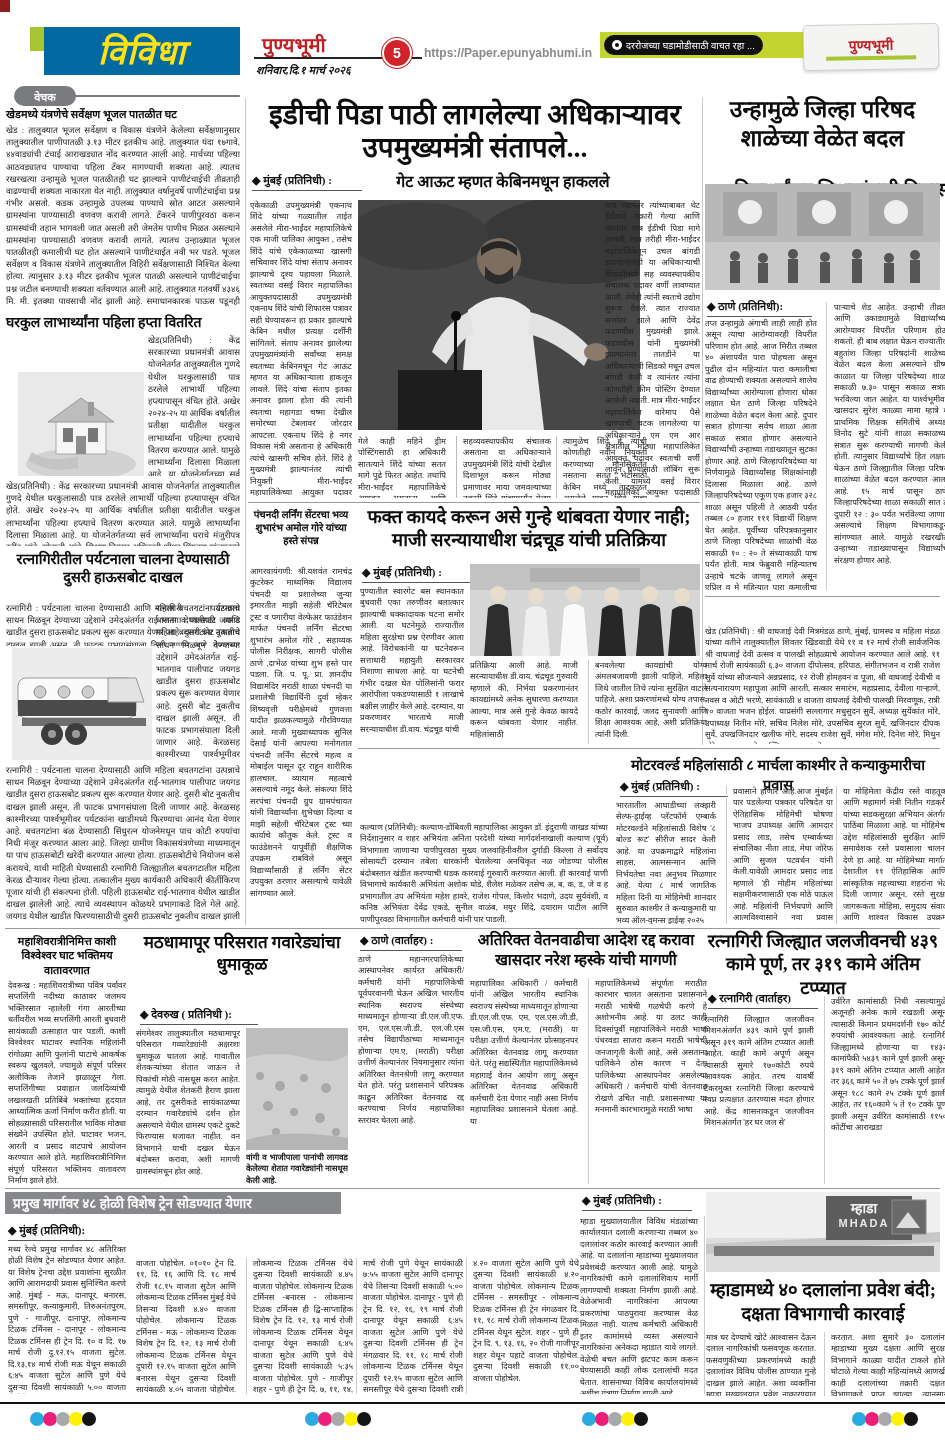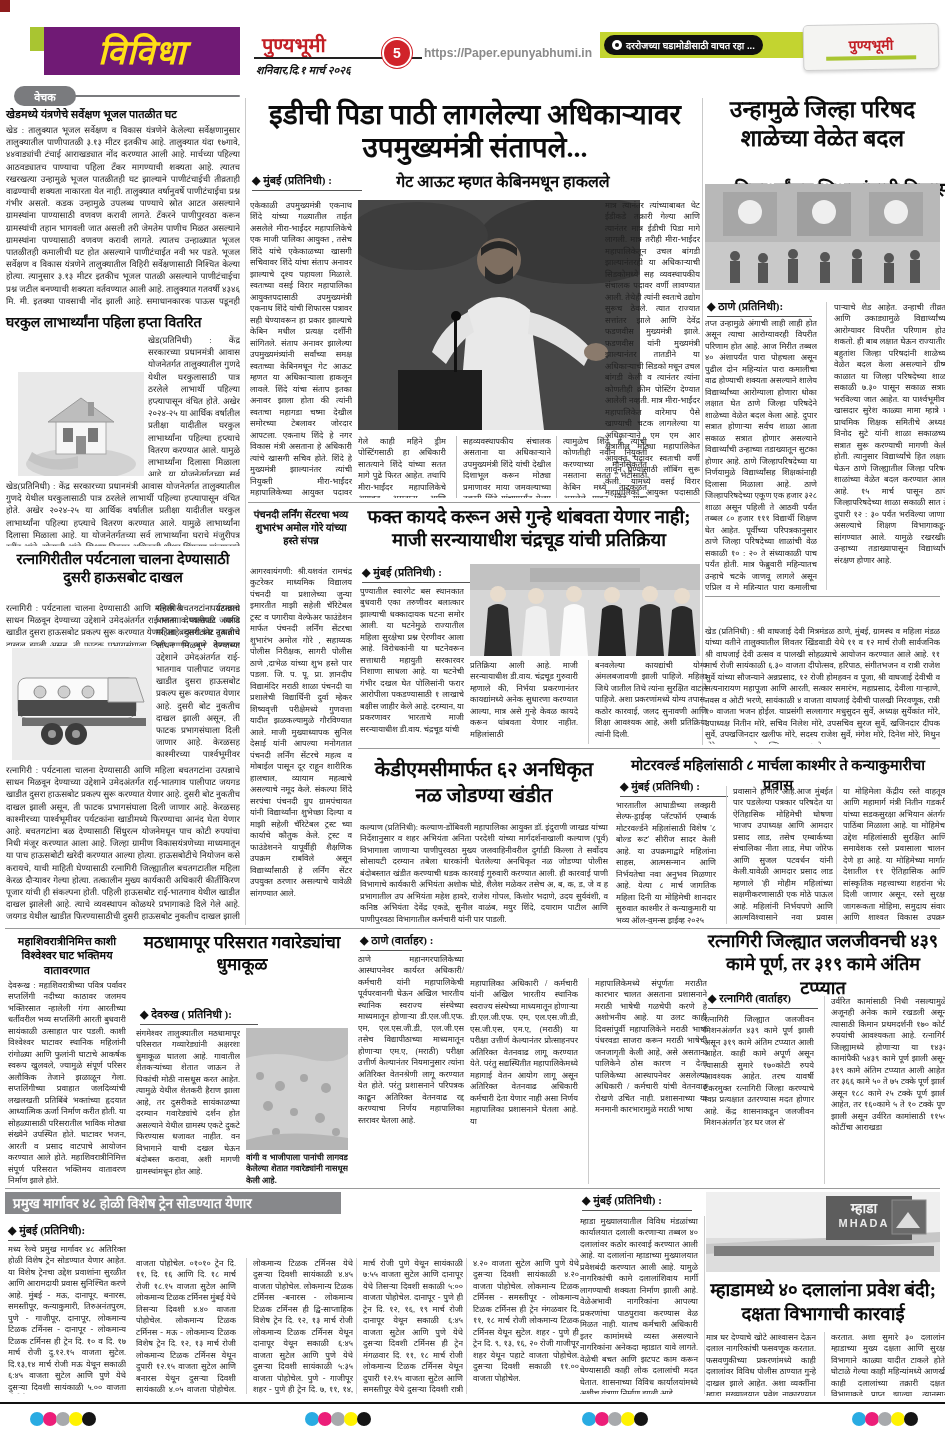--- a/index.html
+++ b/index.html
@@ -12,33 +12,33 @@
   .byline-rule{border-bottom:1px solid #555;padding-bottom:3px;}
   .head{font-weight:bold;color:#0d0d0d;font-family:"Liberation Serif",serif;}
   .center{text-align:center;}
   .vline{background:#c9c9c9;width:1px;}
   .hline{background:#9a9a9a;height:1px;}
   .photo{background:#d8d8d8;overflow:hidden;}
   .photo svg{display:block;}
   
   .corner-mark{left:0;top:0;width:10px;height:12px;background:#8e1d1d;}
   .mast-green{left:30px;top:27px;width:24px;height:24px;background:#a9c531;}
-  .mast-gray{left:44px;top:27px;width:196px;height:48px;background:#701a75;display:flex;align-items:center;justify-content:center;}
+  .mast-gray{left:44px;top:27px;width:196px;height:48px;background:#0369a1;display:flex;align-items:center;justify-content:center;}
   .mast-title{font-size:34px;font-weight:bold;font-style:italic;color:#ffe115;
               font-family:"Liberation Sans",sans-serif;letter-spacing:1px;}
   .paper-name{font-size:20px;font-weight:bold;color:#c21f25;font-family:"Liberation Sans",sans-serif;}
   .mast-line{left:254px;top:57px;width:168px;height:2px;background:#222;}
   .date-line{font-size:11px;font-weight:bold;color:#111;}
   .page-circle{width:26px;height:26px;border-radius:50%;background:#d0232a;color:#fff;
                display:flex;align-items:center;justify-content:center;font-weight:bold;
                font-size:14px;font-family:"Liberation Sans",sans-serif;border:2px solid #fff;box-shadow:0 0 0 1px #d0232a;}
   .url{font-size:12px;font-weight:bold;color:#8a8a8a;font-family:"Liberation Sans",sans-serif;}
   .tag-banner{left:600px;top:32px;width:202px;height:26px;background:#c3d430;display:flex;align-items:center;padding-left:4px;}
   .tag-pill{background:#101010;color:#fff;border-radius:12px;height:20px;display:flex;align-items:center;
-            padding:0 8px;font-size:9.5px;font-weight:bold;font-family:"Liberation Sans",sans-serif;}
+            padding:0 8px;font-size:9.5px;font-weight:normal;font-family:"Liberation Sans",sans-serif;}
   .eye{width:10px;height:10px;border-radius:50%;background:#fff;margin-right:4px;position:relative;}
   .eye:after{content:"";position:absolute;left:3px;top:3px;width:4px;height:4px;border-radius:50%;background:#101010;}
   .roll{left:803px;top:24px;width:134px;height:44px;background:#f4f4f2;border:1px solid #cfcfcf;border-radius:5px;
         transform:rotate(-1deg);display:flex;align-items:center;justify-content:center;flex-direction:column;box-shadow:0 2px 3px rgba(0,0,0,.15);}
   .roll-title{color:#c21f25;font-weight:bold;font-size:14px;font-family:"Liberation Sans",sans-serif;}
   .roll-stripe{width:90px;height:4px;background:#a9c531;margin-top:2px;}
   .vechak-pill{left:14px;top:86px;width:62px;height:20px;background:#7a7b7e;border-radius:10px;color:#fff;
                display:flex;align-items:center;justify-content:center;font-size:11px;font-weight:bold;}
   .vechak-line{left:74px;top:95px;width:166px;height:2px;background:#7a7b7e;border-radius:2px;}
   .banner-gray{background:#87888b;color:#fff;font-weight:bold;font-size:13.5px;display:flex;align-items:center;padding-left:8px;}
@@ -212,21 +212,20 @@
           <path d="M198 92 L202 46 Q212 38 222 46 L226 92 Z" fill="#2a2a2a"></path>
       </g>
     </svg>
   </div>
   <div class="abs body-sm" style="left:588px;top:660px;width:112px;height:84px;border-left:1px solid #ccc;padding-left:6px;">बनवलेल्या कायद्यांची योग्य अंमलबजावणी झाली पाहिजे. महिला जिथे जातील तिथे त्यांना सुरक्षित वाटले पाहिजे. अशा प्रकरणांमध्ये योग्य तपास, कठोर कारवाई, जलद सुनावणी आणि शिक्षा आवश्यक आहे, अशी प्रतिक्रिया त्यांनी दिली.</div>
   <div class="abs body-sm" style="left:470px;top:660px;width:108px;height:84px;">प्रतिक्रिया आली आहे. माजी सरन्यायाधीश डी.वाय. चंद्रचूड गुरुवारी म्हणाले की, निर्भया प्रकरणानंतर कायद्यांमध्ये अनेक सुधारणा करण्यात आल्या, मात्र असे गुन्हे केवळ कायदे करून थांबवता येणार नाहीत. महिलांसाठी</div>
 
   <div class="abs body-sm" style="left:705px;top:626px;width:235px;height:118px;">खेड (प्रतिनिधी) : श्री वाघजाई देवी मित्रमंडळ ठाणे, मुंबई, ग्रामस्थ व महिला मंडळ यांच्या वतीने तालुक्यातील शिवतर खिंडवाडी येथे ११ व १२ मार्च रोजी सार्वजनिक श्री वाघजाई देवी उत्सव व पालखी सोहळ्याचे आयोजन करण्यात आले आहे. ११ मार्च रोजी सायंकाळी ६.३० वाजता दीपोत्सव, हरिपाठ, संगीतभजन व रात्री राजेश सुर्वे यांच्या सौजन्याने अन्नप्रसाद, १२ रोजी होमहवन व पूजा, श्री वाघजाई देवीची व सत्यनारायण महापूजा आणि आरती, सत्कार समारंभ, महाप्रसाद, देवीला गाऱ्हाणे, नवस व ओटी भरणे, सायंकाळी ४ वाजता वाघजाई देवीची पालखी मिरवणूक, रात्री १० वाजता भजन होईल. याप्रसंगी सल्लागार मधुसुदन सुर्वे, अध्यक्ष सुर्येकांत मोरे, उपाध्यक्ष नितीन मोरे, सचिव निलेश मोरे, उपसचिव सुरज सुर्वे, खजिनदार दीपक सुर्वे, उपखजिनदार खलीफ मोरे, सदस्य राजेश सुर्वे, मंगेश मोरे, दिनेश मोरे, मिथुन मोरे, सुरज नलावडे उपस्थित राहणार आहेत.</div>
   <div class="abs hline" style="left:358px;top:748px;width:582px;"></div>
 
-  <div class="abs head center" style="left:360px;top:756px;width:248px;font-size:20px;line-height:1.3;">केडीएमसीमार्फत ६२ अनधिकृत नळ जोडण्या खंडीत</div>
   <div class="abs body-sm" style="left:360px;top:822px;width:248px;height:102px;">कल्याण (प्रतिनिधी): कल्याण-डोंबिवली महापालिका आयुक्त डॉ. इंदुराणी जाखड यांच्या निर्देशानुसार व शहर अभियंता अनिता परदेशी यांच्या मार्गदर्शनाखाली कल्याण (पूर्व) विभागाला जाणाऱ्या पाणीपुरवठा मुख्य जलवाहिनीवरील दुर्गाडी किल्ला ते सर्वोदय सोसायटी दरम्यान तबेला धारकांनी घेतलेल्या अनधिकृत नळ जोडण्या पोलीस बंदोबस्तात खंडीत करण्याची धडक कारवाई गुरुवारी करण्यात आली. ही कारवाई पाणी विभागाचे कार्यकारी अभियंता अशोक घोडे, शैलेश मळेकर तसेच अ, ब, क, ड, जे व ह प्रभागातील उप अभियंता महेश हावरे, राजेश गोपल, किशोर भदाणे, उदय सुर्यवंशी, व कनिष्ठ अभियंता देवेंद्र एकडे, सुनील वाळंब, मयुर शिंदे, दयाराम पाटील आणि पाणीपुरवठा विभागातील कर्मचारी यांनी पार पाडली.</div>
 
   <div class="abs head center" style="left:616px;top:754px;width:324px;font-size:14.5px;">मोटरवर्ल्ड महिलांसाठी ८ मार्चला काश्मीर ते कन्याकुमारीचा प्रवास</div>
   <div class="abs byline byline-rule" style="left:620px;top:778px;width:108px;">◆ मुंबई (प्रतिनिधी) :</div>
   <div class="abs body-sm" style="left:616px;top:800px;width:100px;height:124px;">भारतातील आघाडीच्या लक्झरी सेल्फ-ड्राईव्ह प्लॅटफॉर्म एम्बार्क मोटरवर्ल्डने महिलांसाठी विशेष '८ बोल्ड रूट' सीरीज सादर केली आहे. या उपक्रमाद्वारे महिलांना साहस, आत्मसन्मान आणि निर्भयतेचा नवा अनुभव मिळणार आहे. येत्या ८ मार्च जागतिक महिला दिनी या मोहिमेची शानदार सुरुवात काश्मीर ते कन्याकुमारी या भव्य ऑल-वुमन्स ड्राईव्ह २०२५</div>
   <div class="abs body-sm" style="left:726px;top:786px;width:100px;height:138px;border-left:1px solid #ccc;padding-left:6px;">प्रवासाने होणार आहे.आज मुंबईत पार पडलेल्या पत्रकार परिषदेत या ऐतिहासिक मोहिमेची घोषणा भाजप उपाध्यक्ष आणि आमदार प्रसाद लाड, तसेच एम्बार्कच्या संचालिका नीता लाड, मेघा जोरेफ आणि सुजल पटवर्धन यांनी केली.यावेळी आमदार प्रसाद लाड म्हणाले 'ही मोहीम महिलांच्या सक्षमीकरणासाठी एक मोठे पाऊल आहे. महिलांनी निर्भयपणे आणि आत्मविश्वासाने नवा प्रवास घडवावा, यासाठी आम्ही या उपक्रमाला पूर्ण पाठिंबा देत आहे.'</div>
   <div class="abs body-sm" style="left:836px;top:786px;width:104px;height:138px;border-left:1px solid #ccc;padding-left:6px;">या मोहिमेला केंद्रीय रस्ते वाहतूक आणि महामार्ग मंत्री नितीन गडकरी यांच्या सडकसुरक्षा अभियान अंतर्गत पाठिंबा मिळाला आहे. या मोहिमेचा उद्देश महिलांसाठी सुरक्षित आणि समावेशक रस्ते प्रवासाला चालना देणे हा आहे. या मोहिमेच्या मार्गात देशातील ११ ऐतिहासिक आणि सांस्कृतिक महत्त्वाच्या शहरांना भेट दिली जाणार असून, रस्ते सुरक्षा जागरूकता मोहिमा, समुदाय संवाद आणि शाश्वत विकास उपक्रम आयोजित केले जातील.</div>
   <div class="abs hline" style="left:5px;top:928px;width:935px;"></div>
 
   <div class="abs head center" style="left:8px;top:934px;width:118px;font-size:11px;line-height:1.3;">महाशिवरात्रीनिमित्त काशी विश्वेश्वर घाट भक्तिमय वातावरणात</div>
@@ -250,20 +249,21 @@
           <circle cx="90" cy="104" r="4"></circle>
           <circle cx="30" cy="104" r="4"></circle>
       </g>
       <path d="M0 112 Q40 100 102 110 V122 H0 Z" fill="#b5b5b5"></path>
     </svg>
   </div>
   <div class="abs body-sm" style="left:246px;top:1152px;width:102px;height:32px;font-weight:bold;">वांगी व भाजीपाला पानांची लागवड केलेल्या शेतात गवारेड्यांनी नासधूस केली आहे.</div>
 
   <div class="abs byline byline-rule" style="left:360px;top:932px;width:102px;">◆ ठाणे (वार्ताहर) :</div>
   <div class="abs body-sm" style="left:358px;top:954px;width:106px;height:230px;">ठाणे महानगरपालिकेच्या आस्थापनेवर कार्यरत अधिकारी/ कर्मचारी यांनी महापालिकेची पूर्वपरवानगी घेऊन अखिल भारतीय स्थानिक स्वराज्य संस्थेच्या माध्यमातून होणाऱ्या डी.एल.जी.एफ. एम, एल.एस.जी.डी, एल.जी.एस तसेच विद्यापीठाच्या माध्यमातून होणाऱ्या एम.ए, (मराठी) परीक्षा उत्तीर्ण केल्यानंतर नियमानुसार त्यांना अतिरिक्त वेतनश्रेणी लागू करण्यात येत होते. परंतु प्रशासनाने परिपत्रक काढून अतिरिक्त वेतनवाढ रद्द करण्याचा निर्णय महापालिका स्तरावर घेतला आहे.</div>
+  <div class="abs head center" style="left:470px;top:930px;width:232px;font-size:15.5px;line-height:1.3;">अतिरिक्त वेतनवाढीचा आदेश रद्द करावा खासदार नरेश म्हस्के यांची मागणी</div>
   <div class="abs body-sm" style="left:470px;top:978px;width:108px;height:206px;">महापालिका अधिकारी / कर्मचारी यांनी अखिल भारतीय स्थानिक स्वराज्य संस्थेच्या माध्यमातून होणाऱ्या डी.एल.जी.एफ. एम, एल.एस.जी.डी, एस.जी.एस, एम.ए, (मराठी) या परीक्षा उत्तीर्ण केल्यानंतर प्रोत्साहनपर अतिरिक्त वेतनवाढ लागू करण्यात येते. परंतु सद्यस्थितीत महापालिकेमध्ये महागाई वेतन आयोग लागू असून अतिरिक्त वेतनवाढ अधिकारी कर्मचारी देता येणार नाही असा निर्णय महापालिका प्रशासनाने घेतला आहे. या</div>
   <div class="abs body-sm" style="left:588px;top:978px;width:112px;height:206px;border-left:1px solid #ccc;padding-left:6px;">महापालिकेमध्ये संपूर्णतः मराठीत कारभार चालत असताना प्रशासनाने मराठी भाषेची गळचेपी करणे हे अशोभनीय आहे. या उलट काही दिवसांपूर्वी महापालिकेने मराठी भाषा पंधरवडा साजरा करून मराठी भाषेची जनजागृती केली आहे, असे असताना पालिकेने ठोस कारण न देता पालिकेच्या आस्थापनेवर असलेल्या अधिकारी / कर्मचारी यांची वेतनवाढ रोखणे उचित नाही. प्रशासनाच्या या मनमानी कारभारामुळे मराठी भाषा</div>
 
   <div class="abs head center" style="left:706px;top:930px;width:234px;font-size:18px;line-height:1.3;">रत्नागिरी जिल्ह्यात जलजीवनची ४३९ कामे पूर्ण, तर ३१९ कामे अंतिम टप्प्यात</div>
   <div class="abs byline byline-rule" style="left:708px;top:990px;width:110px;">◆ रत्नागिरी (वार्ताहर)</div>
   <div class="abs body-sm" style="left:704px;top:1014px;width:110px;height:170px;">रत्नागिरी जिल्ह्यात जलजीवन मिशनअंतर्गत ४३९ कामे पूर्ण झाली असून ३१९ कामे अंतिम टप्प्यात आली आहेत. काही कामे अपूर्ण असून त्यासाठी सुमारे १७०कोटी रुपये आवश्यक आहेत. तरच यावर्षी टँकरमुक्त रत्नागिरी जिल्हा करण्याचे स्वप्न प्रत्यक्षात उतरण्यास मदत होणार आहे. केंद्र शासनाकडून जलजीवन मिशनअंतर्गत 'हर घर जल से'</div>
   <div class="abs body-sm" style="left:824px;top:996px;width:116px;height:188px;border-left:1px solid #ccc;padding-left:6px;">उर्वरित कामांसाठी निधी नसल्यामुळे अजूनही अनेक कामे रखडली असून त्यासाठी किमान प्रथमदर्शनी १७० कोटी रुपयांची आवश्यकता आहे. रत्नागिरी जिल्ह्यामध्ये होणाऱ्या या १४३२ कामांपैकी ५४३९ कामे पूर्ण झाली असून ३१९ कामे अंतिम टप्प्यात आली आहेत. तर ३६६ कामे ५० ते ७५ टक्के पूर्ण झाली असून १८८ कामे २५ टक्के पूर्ण झाली आहेत, तर १६०कामे ५ ते १० टक्के पूर्ण झाली असून उर्वरित कामांसाठी ११५० कोटींचा आराखडा</div>
   <div class="abs hline" style="left:5px;top:1188px;width:935px;"></div>
 
   <div class="abs banner-gray" style="left:5px;top:1192px;width:328px;height:22px;">प्रमुख मार्गावर ४८ होळी विशेष ट्रेन सोडण्यात येणार</div>

